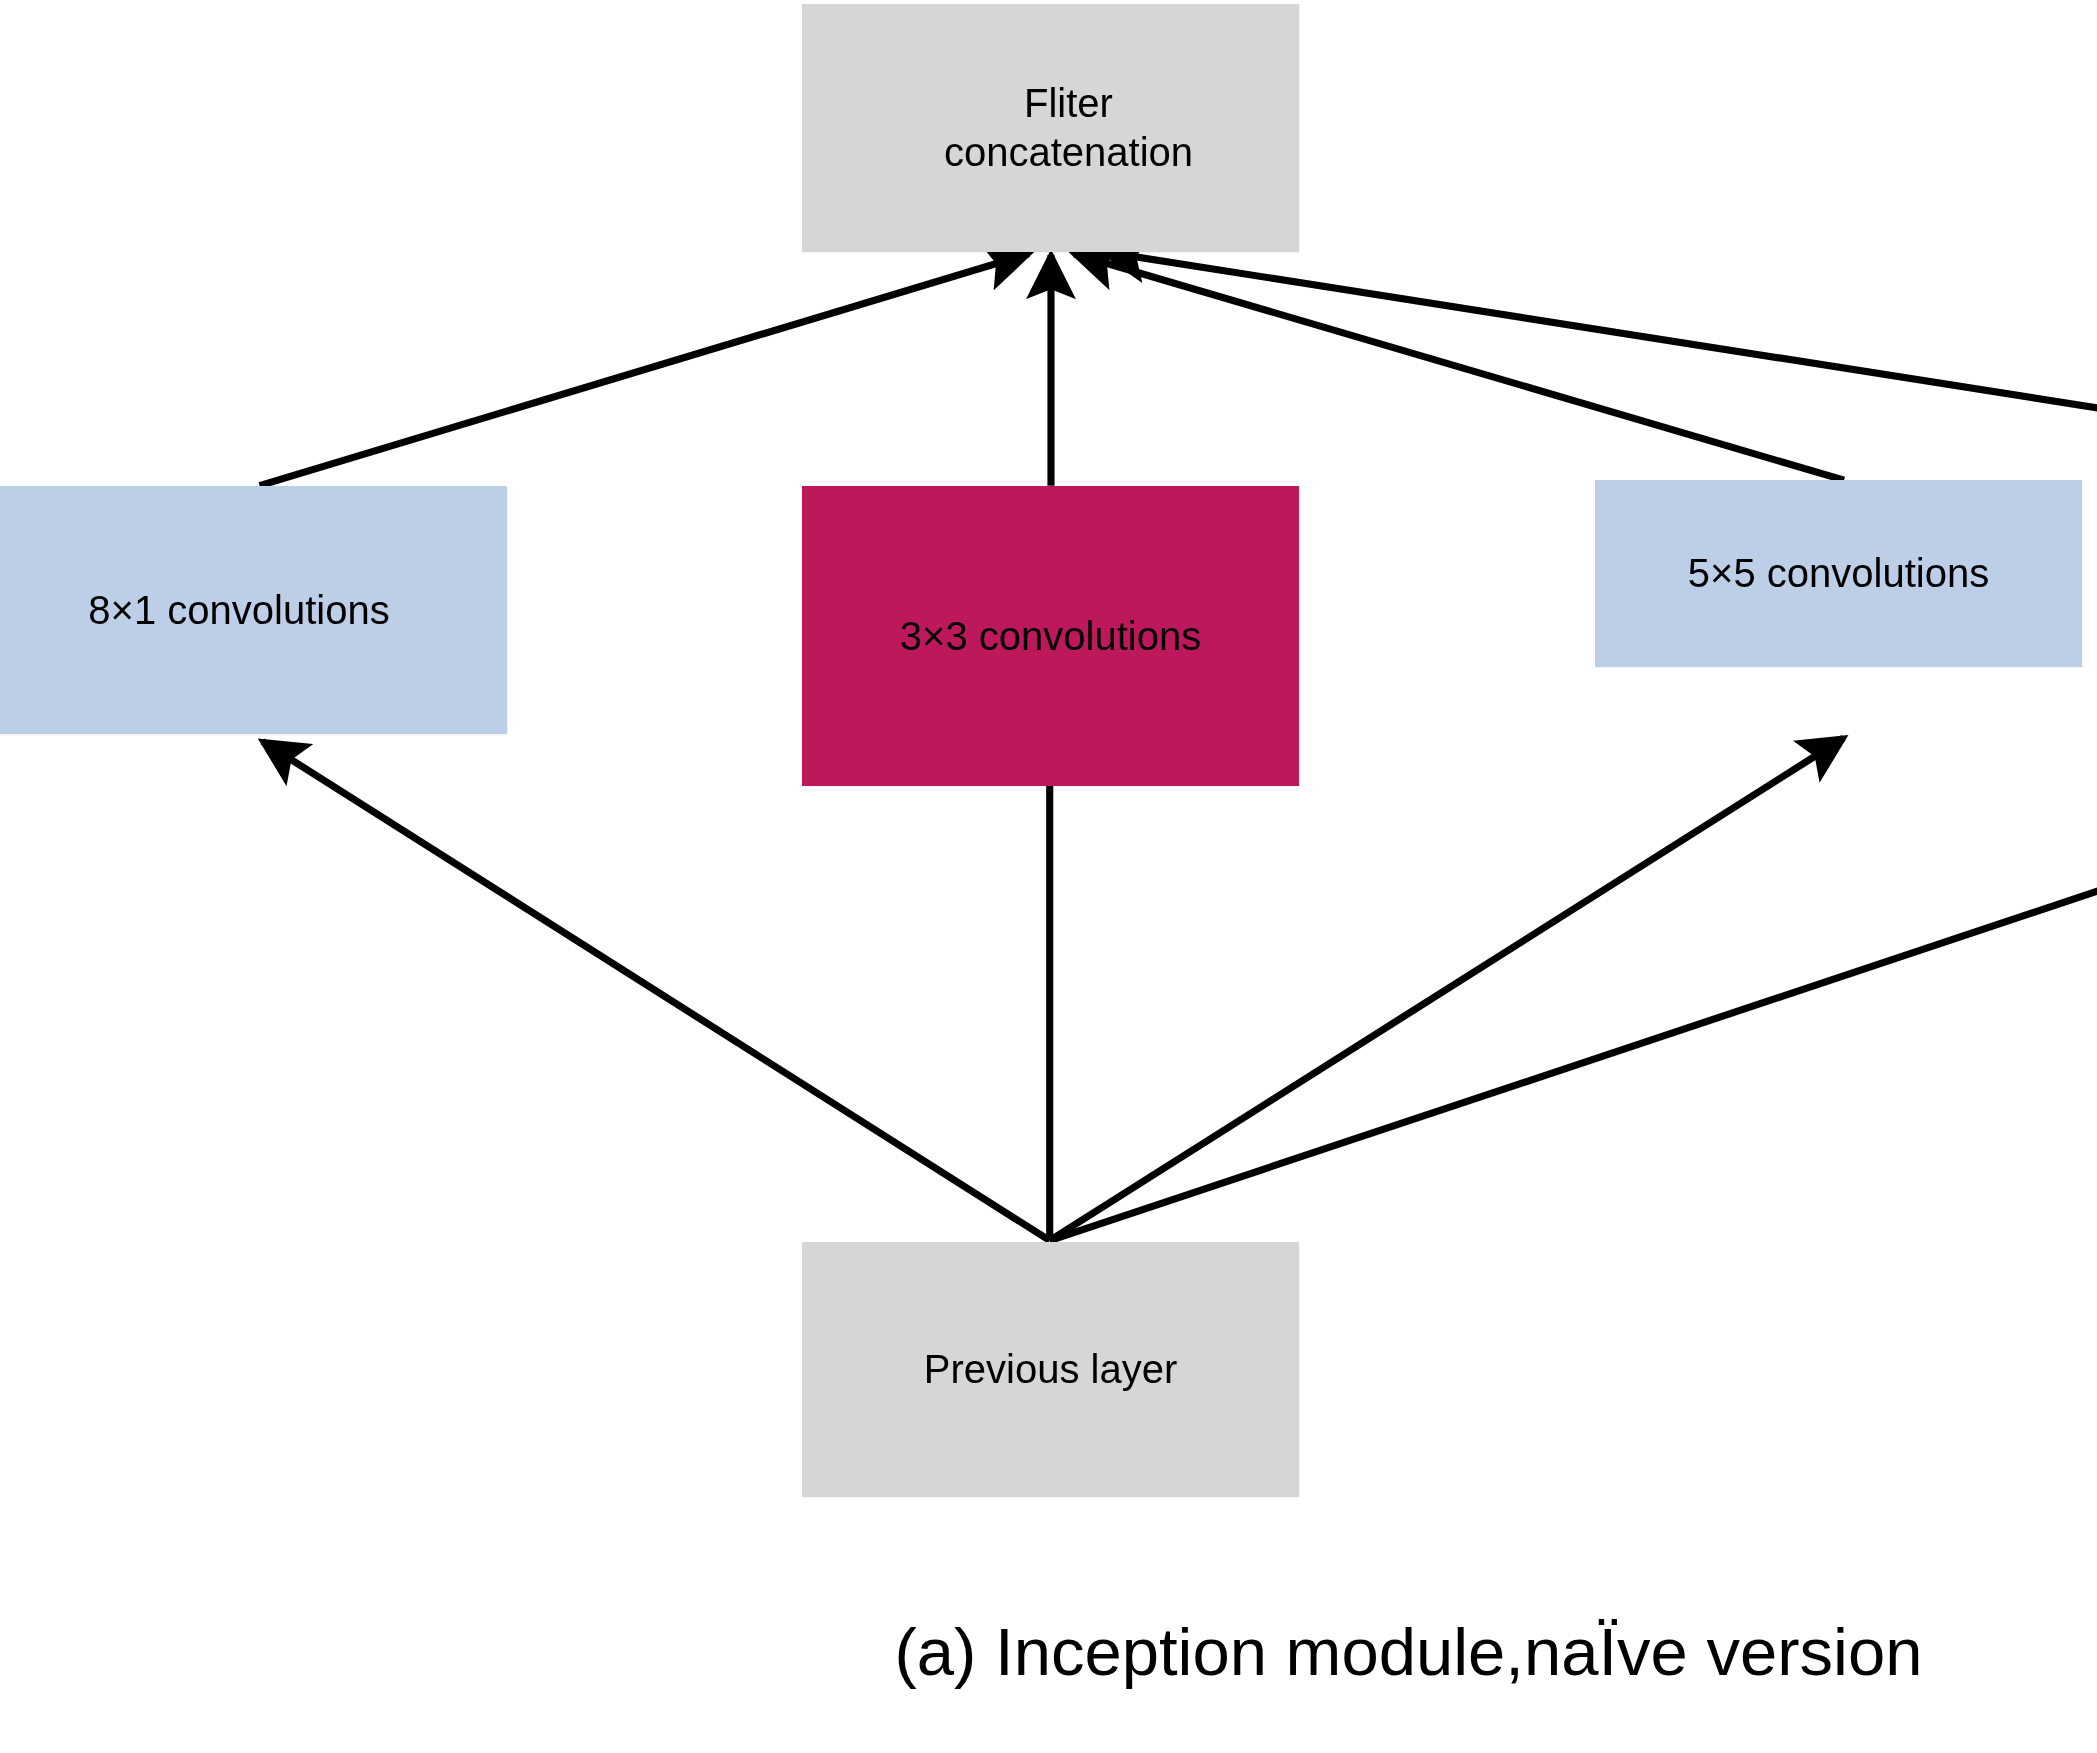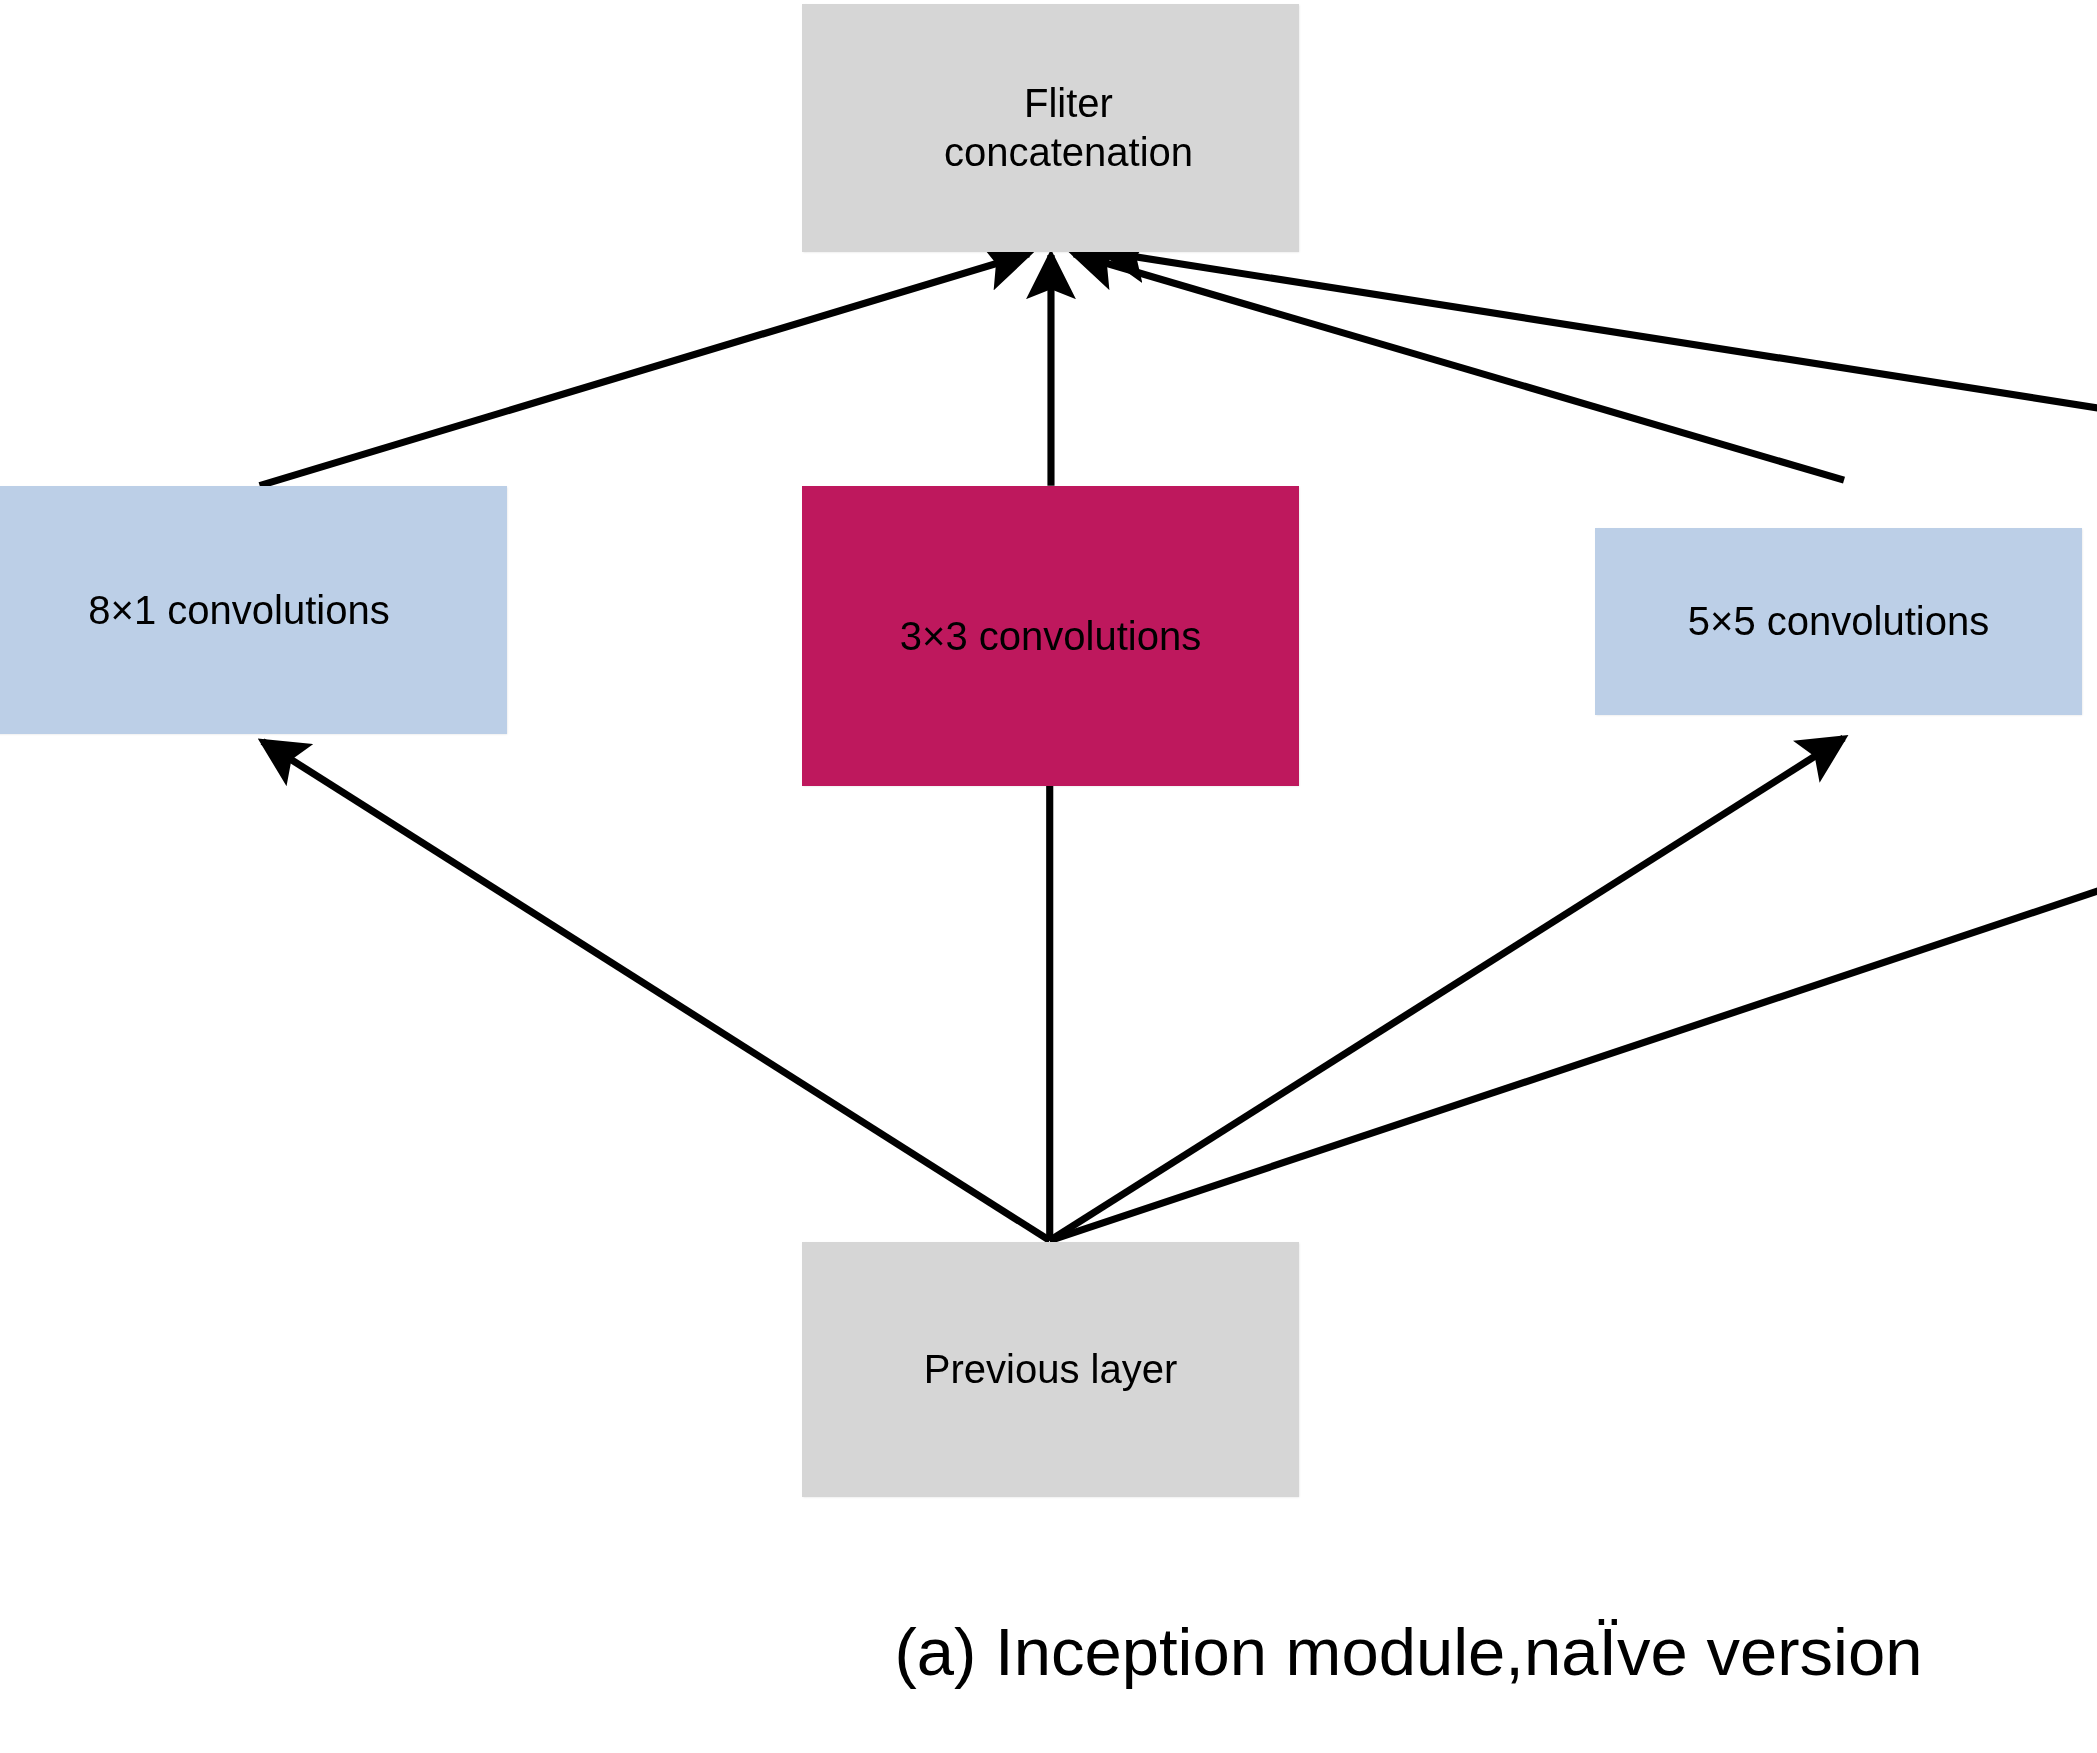--- a/index.html
+++ b/index.html
@@ -68,21 +68,20 @@
     background: #be185d;
     font-size: 40px;
   }
   #node-conv5x5 {
     left: 1595px;
     top: 480px;
     width: 487px;
     height: 187px;
     background: #BCCFE7;
     font-size: 40px;
-    margin-top: 48px;
   }
   #node-previous-layer {
     left: 802px;
     top: 1242px;
     width: 497px;
     height: 255px;
     background: #D6D6D6;
     font-size: 40px;
   }
   #figure-caption {

